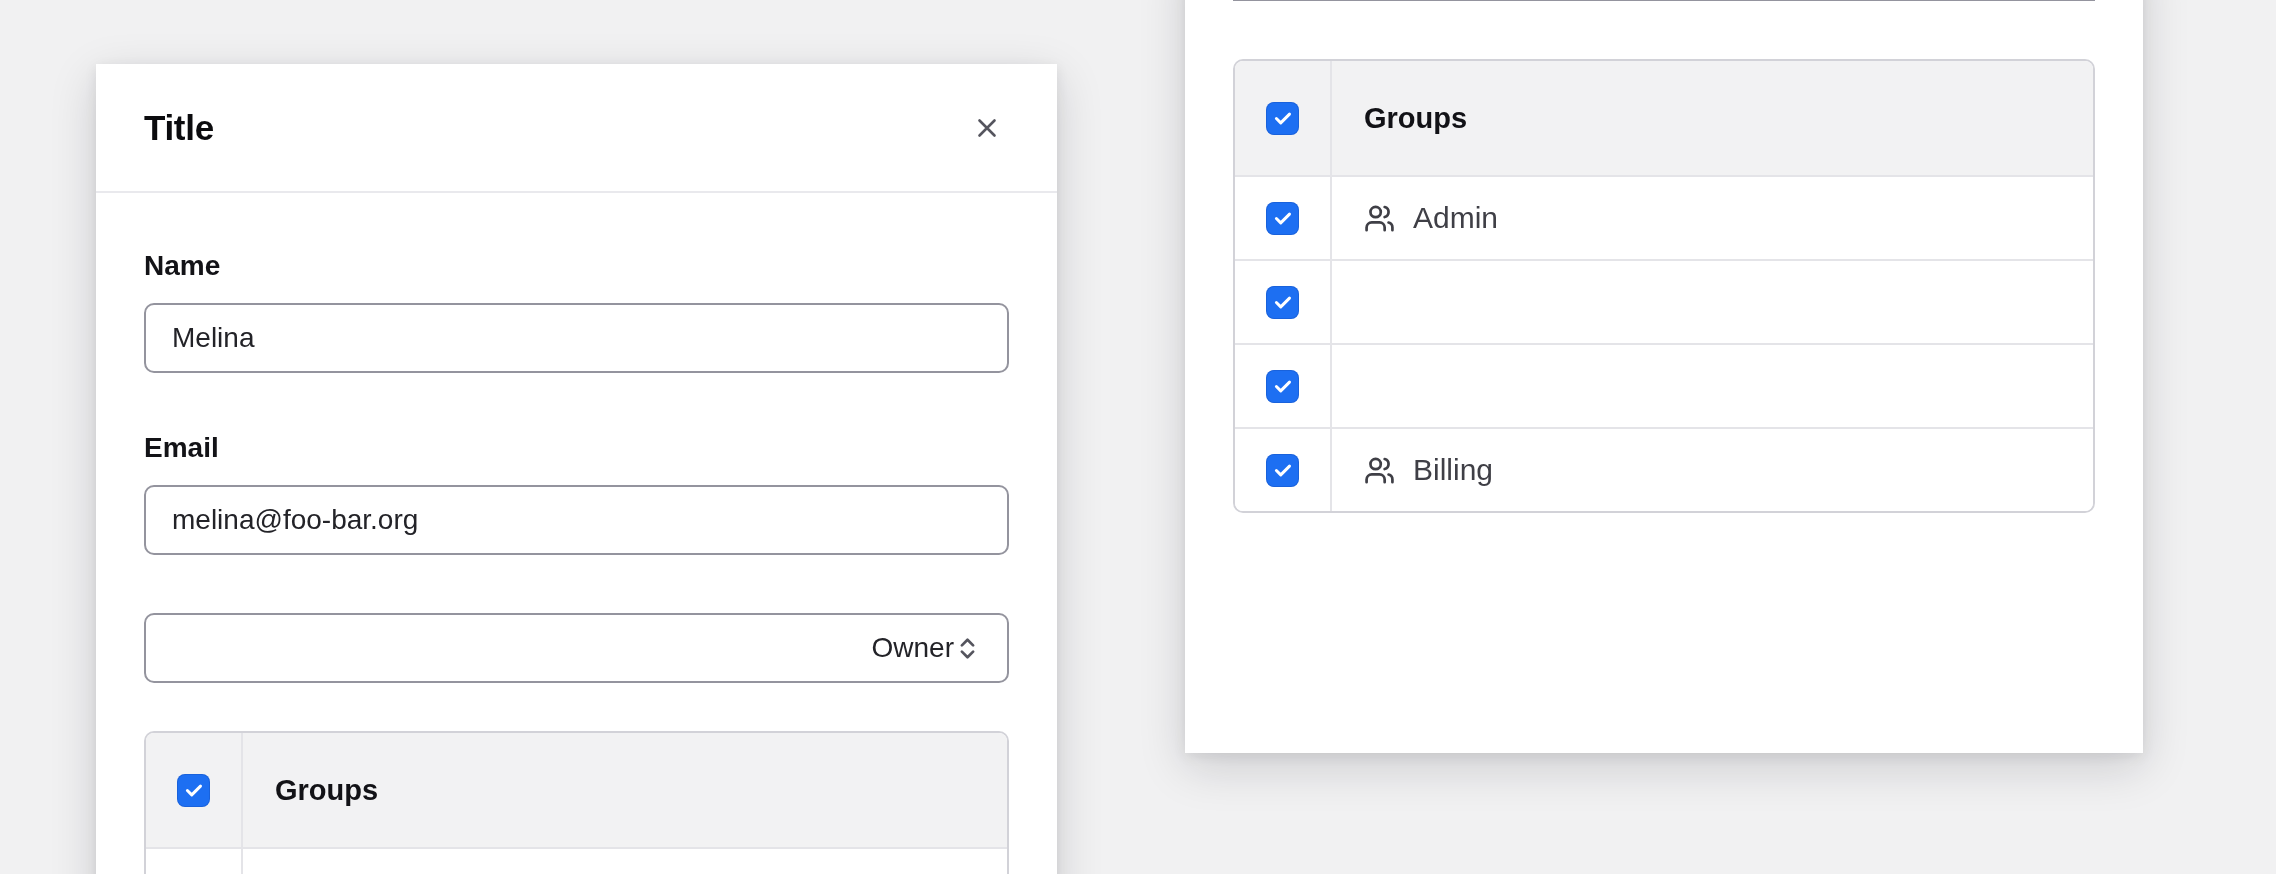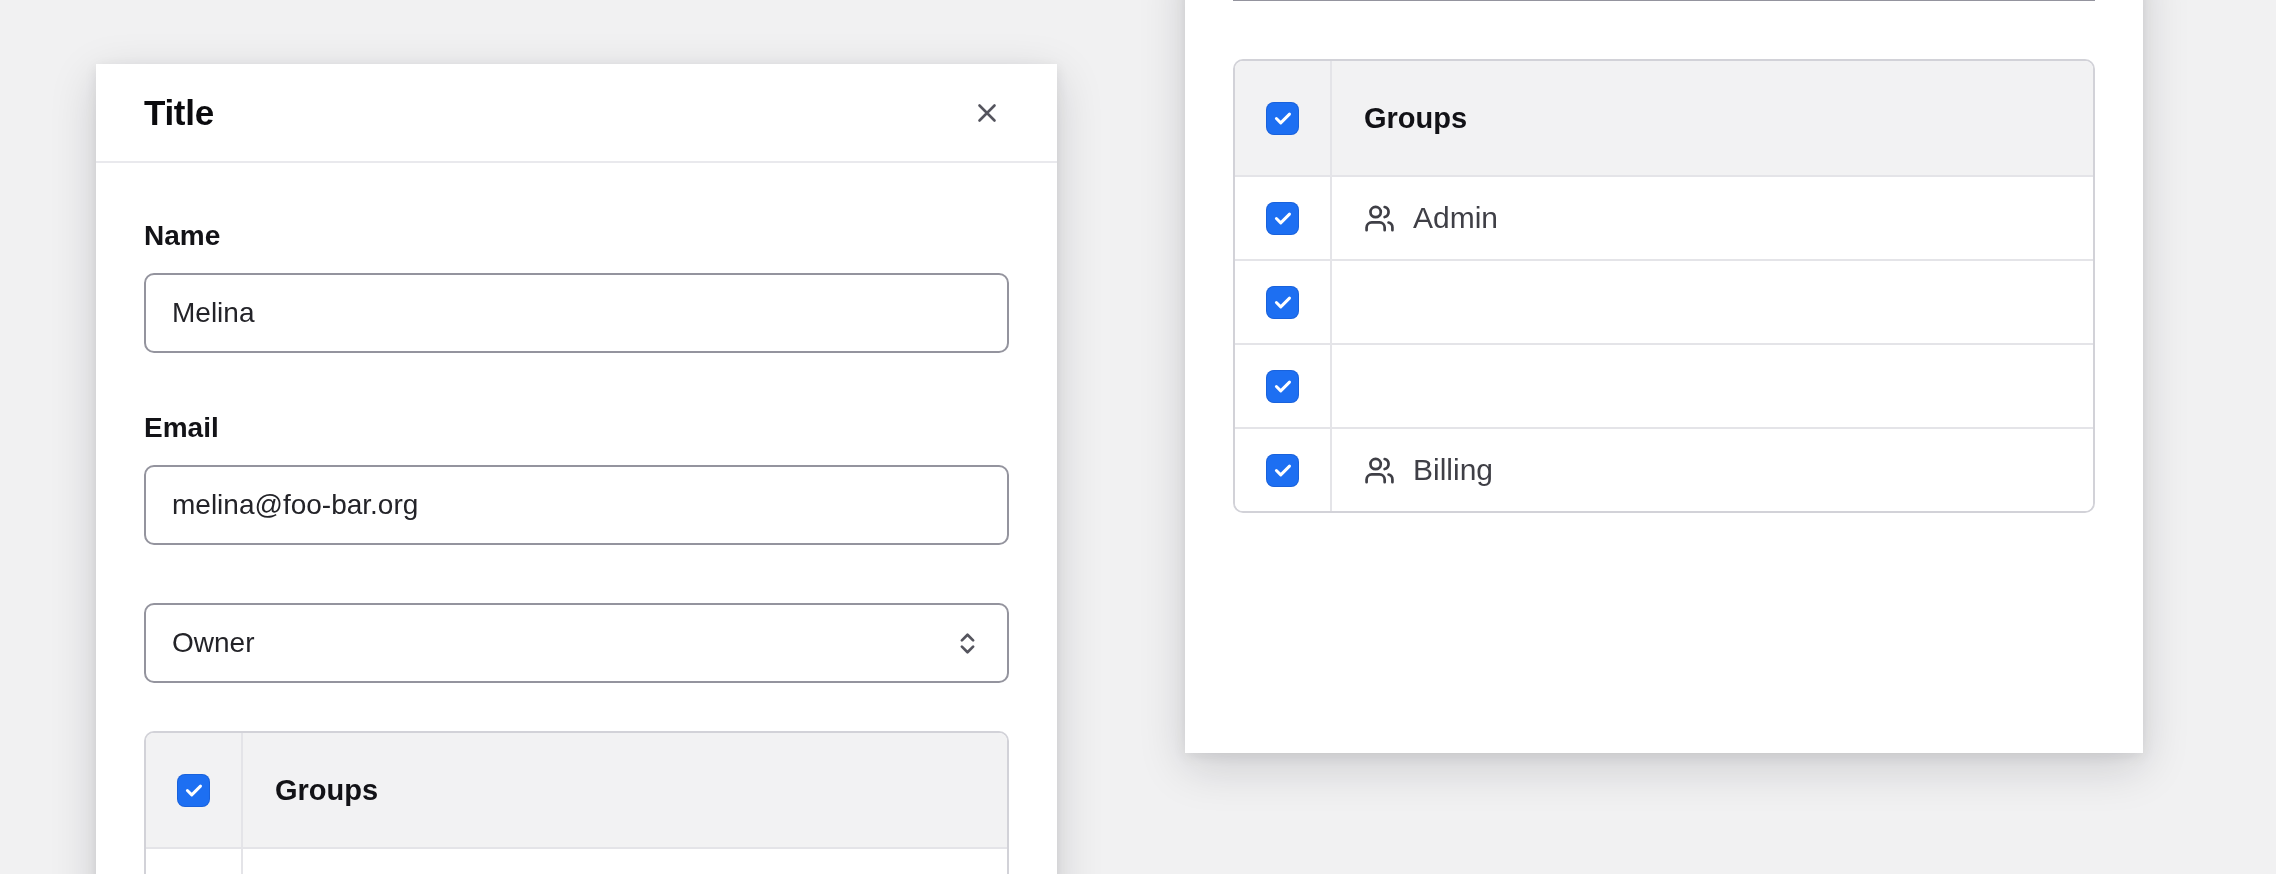--- a/index.html
+++ b/index.html
@@ -10,39 +10,39 @@
     font-family:"Liberation Sans", sans-serif;
     color:#1c1c21;
   }
   .card {
     position:absolute; background:#ffffff;
     box-shadow: 0 14px 44px rgba(20,20,28,.16), 0 3px 12px rgba(20,20,28,.08);
   }
   
   .dialog { left:96px; top:64px; width:961px; height:840px; }
   .dialog-header {
-    height:99px; display:flex; align-items:center; justify-content:space-between;
+    height:129px; display:flex; align-items:center; justify-content:space-between;
     padding:0 48px; border-bottom:2px solid #e9e9ed;
   }
   .dialog-title { font-size:35px; font-weight:700; color:#0b0b0e; letter-spacing:-0.3px; }
   .icon-btn {
     background:none; border:none; cursor:pointer; display:flex;
     align-items:center; justify-content:center; width:44px; height:44px; padding:0;
   }
   .dialog-body { padding:56px 48px 0; }
   .field { margin-bottom:58px; }
   .field.no-mb { margin-bottom:0; }
   .field-label { display:block; font-size:28px; line-height:34px; font-weight:700; color:#131317; margin-bottom:20px; }
   .control {
-    width:100%; height:80px; border:2px solid #94949e; border-radius:10px;
+    width:100%; height:70px; border:2px solid #94949e; border-radius:10px;
     padding:0 26px; font-size:28px; color:#232328; background:#fff;
     font-family:"Liberation Sans", sans-serif;
   }
   .select-control {
-    display:flex; align-items:center; justify-content:space-between; cursor:pointer;
+    display:flex; align-items:center; justify-content:flex-end; cursor:pointer;
   }
   
   .groups-table {
     border:2px solid #d2d2d8; border-radius:10px; overflow:hidden; background:#fff;
   }
   .gt-row { display:flex; height:84px; border-top:2px solid #e4e4e8; background:#fff; }
   .gt-row.gt-header { height:114px; background:#f2f2f3; border-top:none; }
   .gt-check-cell {
     flex:0 0 97px; width:97px; border-right:2px solid #e4e4e8;
     display:flex; align-items:center; justify-content:center;

